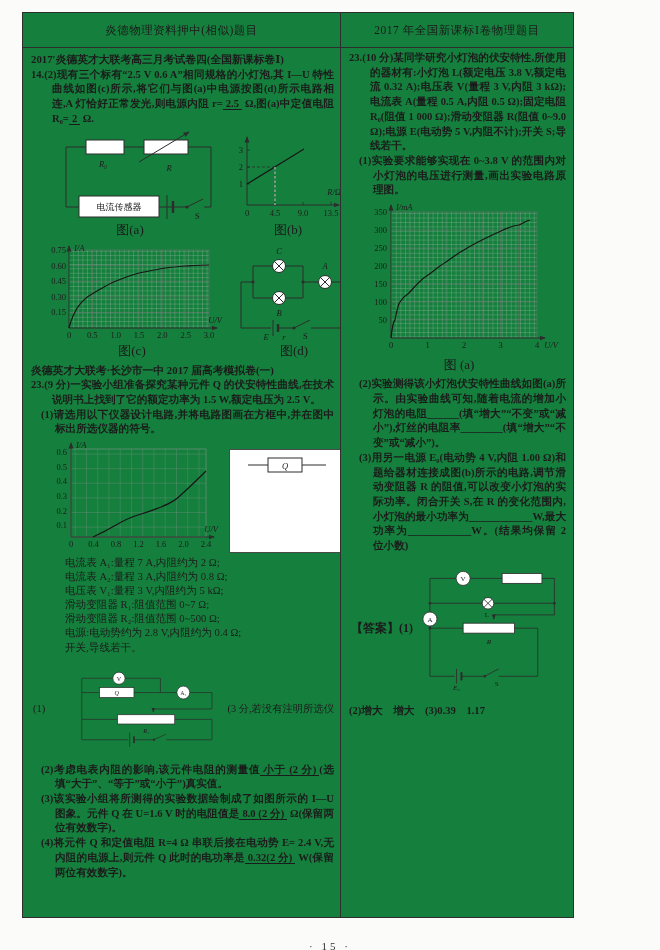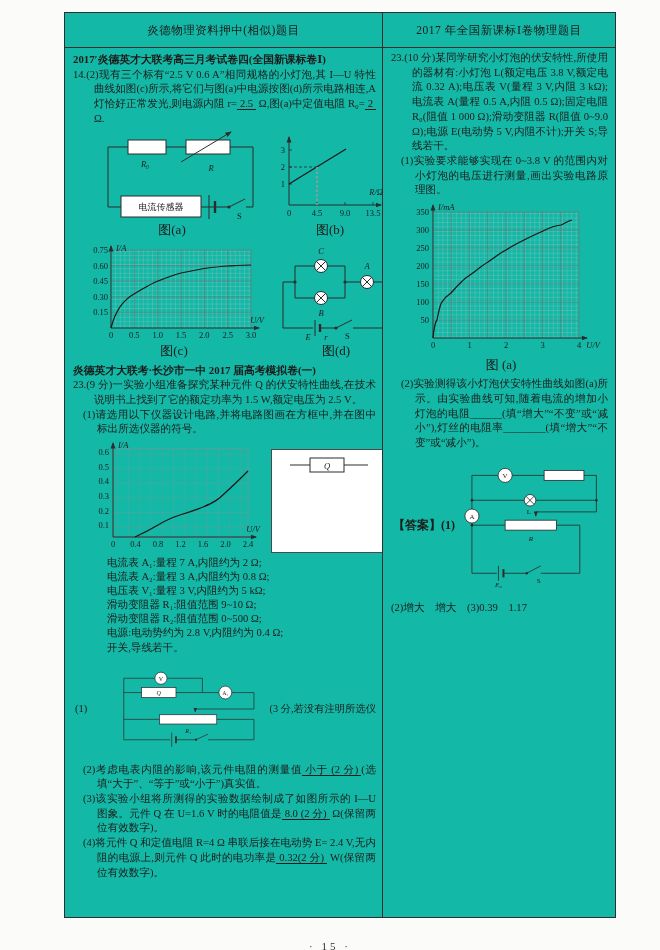--- a/index.html
+++ b/index.html
@@ -3,32 +3,32 @@
 <meta charset="utf-8">
 <style>
   html,body{margin:0;padding:0;}
   body{
     width:660px;height:950px;position:relative;background:#fbfbfa;
     font-family:"Liberation Serif","DejaVu Serif",serif;color:#1b1b1b;
     -webkit-font-smoothing:antialiased;
   }
   .sheet{
     position:absolute;left:22px;top:12px;width:552px;height:906px;
-    border:1.6px solid #2e2e2e;background:#14b8a6;box-sizing:border-box;margin-left:42px;
+    border:1.6px solid #2e2e2e;background:#15803d;box-sizing:border-box;
   }
   .hdr{display:flex;height:34px;border-bottom:1.3px solid #2e2e2e;}
   .hcell{line-height:34px;text-align:center;font-size:11.5px;letter-spacing:.5px;}
   .hcell.l{width:318px;border-right:1.3px solid #2e2e2e;box-sizing:border-box;}
   .hcell.r{flex:1;}
   .cols{display:flex;height:870px;}
   .col{box-sizing:border-box;overflow:hidden;}
   .colL{width:318px;border-right:1.3px solid #2e2e2e;padding:3px 6px 2px 8px;}
   .colR{flex:1;padding:3px 7px 2px 8px;}
   p{margin:0;}
-  .para{font-size:10.6px;line-height:1.39;text-align:justify;}
+  .para{font-size:10.6px;line-height:1.39;text-align:justify;font-weight:bold;}
   .title{font-weight:bold;font-size:10.8px;line-height:1.45;margin-top:1px;}
   .hang{padding-left:21px;text-indent:-21px;}
   .hang2{margin-left:10px;padding-left:14px;text-indent:-14px;}
   .ans{border-bottom:1px solid #1b1b1b;padding:0 3px;}
   .figrow{display:flex;align-items:flex-end;gap:10px;margin:2px 0 3px 10px;}
   figure{margin:0;text-align:center;}
   figcaption{font-size:13px;margin-top:0px;}
   .instr{margin-left:34px;font-size:10.6px;line-height:1.33;}
   .circrow{display:flex;align-items:center;gap:1px;margin-left:2px;}
   .circrow .pre{font-size:10.6px;}
@@ -217,21 +217,21 @@
             <rect class="box" x="38" y="8" width="34" height="14"></rect>
             <text class="sv svi" x="55" y="18.5" text-anchor="middle">Q</text>
           </svg>
         </div>
       </div>
 
       <div class="instruments">
         <div class="instr">电流表 A₁:量程 7 A,内阻约为 2 Ω;</div>
         <div class="instr">电流表 A₂:量程 3 A,内阻约为 0.8 Ω;</div>
         <div class="instr">电压表 V₁:量程 3 V,内阻约为 5 kΩ;</div>
-        <div class="instr">滑动变阻器 R₁:阻值范围 9~10 Ω;</div>
+        <div class="instr">滑动变阻器 R₁:阻值范围 0~7 Ω;</div>
         <div class="instr">滑动变阻器 R₂:阻值范围 0~500 Ω;</div>
         <div class="instr">电源:电动势约为 2.8 V,内阻约为 0.4 Ω;</div>
         <div class="instr">开关,导线若干。</div>
       </div>
 
       <div class="circrow">
         <span class="pre">(1)</span>
         <svg width="208" height="108" viewBox="0 0 252 110">
           <path class="wire" d="M50,12 H94 M110,12 H160 M50,12 V98 M50,32 H75 M123,32 H160 M160,12 V32 M160,32 H183 M201,32 H232 M232,32 V55 H150 M50,69.5 H100 M180,69.5 H232 M232,69.5 V98 M50,98 H115 M123,98 H150 M168,98 H232"></path>
           <g>
@@ -313,20 +313,21 @@
               <circle cx="61" cy="95" r="1.6" fill="#2c2c2c"></circle>
               <line class="wire" x1="61" y1="95" x2="78" y2="87"></line>
             </g>
             <text class="sv" x="72" y="108">S</text>
           </svg>
           <figcaption>图  (b)</figcaption>
         </figure>
       </div>
 
       <p class="para hang2">(2)实验测得该小灯泡伏安特性曲线如图(a)所示。由实验曲线可知,随着电流的增加小灯泡的电阻______(填“增大”“不变”或“减小”),灯丝的电阻率________(填“增大”“不变”或“减小”)。</p>
+      <p class="para hang2">(3)用另一电源 E₀(电动势 4 V,内阻 1.00 Ω)和题给器材连接成图(b)所示的电路,调节滑动变阻器 R 的阻值,可以改变小灯泡的实际功率。闭合开关 S,在 R 的变化范围内,小灯泡的最小功率为____________W,最大功率为____________W。(结果均保留 2 位小数)</p>
 
       <div class="ansrow">
         <span class="anslabel">【答案】(1)</span>
         <svg width="182" height="150" viewBox="0 0 182 150">
           <path class="wire" d="M18,14 H49.5 M66.5,14 H105 M153,14 H168 M168,14 V44 M18,44 H81 M95,44 H168 M18,14 V44 M18,44 V54.5 M18,71.5 V132 M168,44 V58 H95 M18,74 H58 M120,74 H148 M148,74 V132 M18,132 H48 M56,132 H82 M101,132 H148"></path>
           <g>
             <circle cx="58" cy="14" r="8.5" class="box"></circle>
             <text class="sv" x="58" y="17.5" text-anchor="middle">V</text>
           </g>
           <rect class="box" x="105" y="8" width="48" height="12"></rect>

